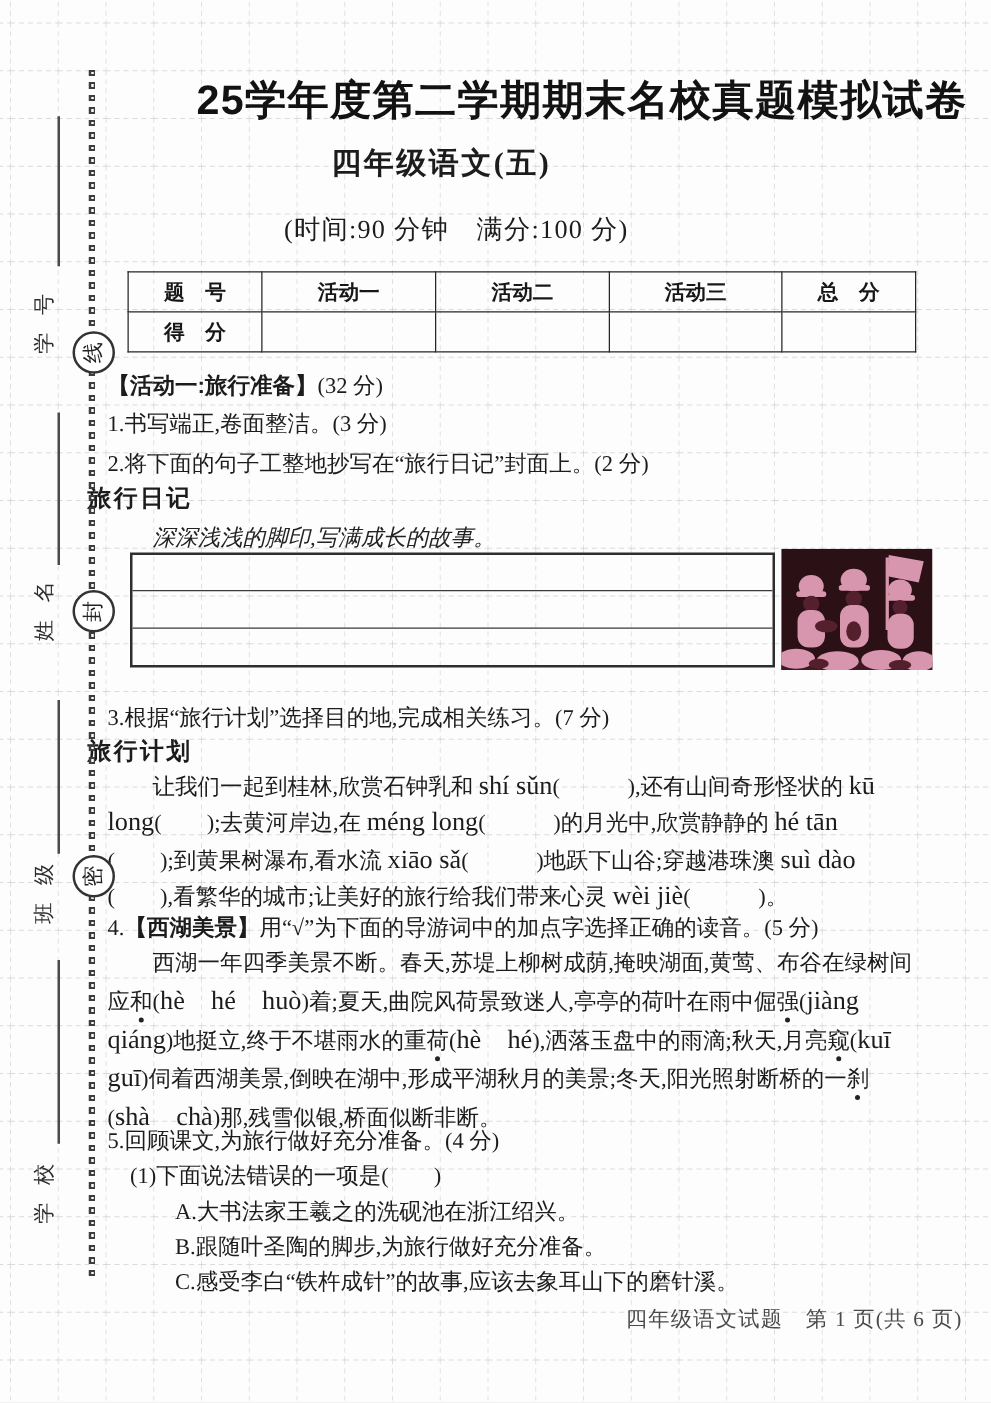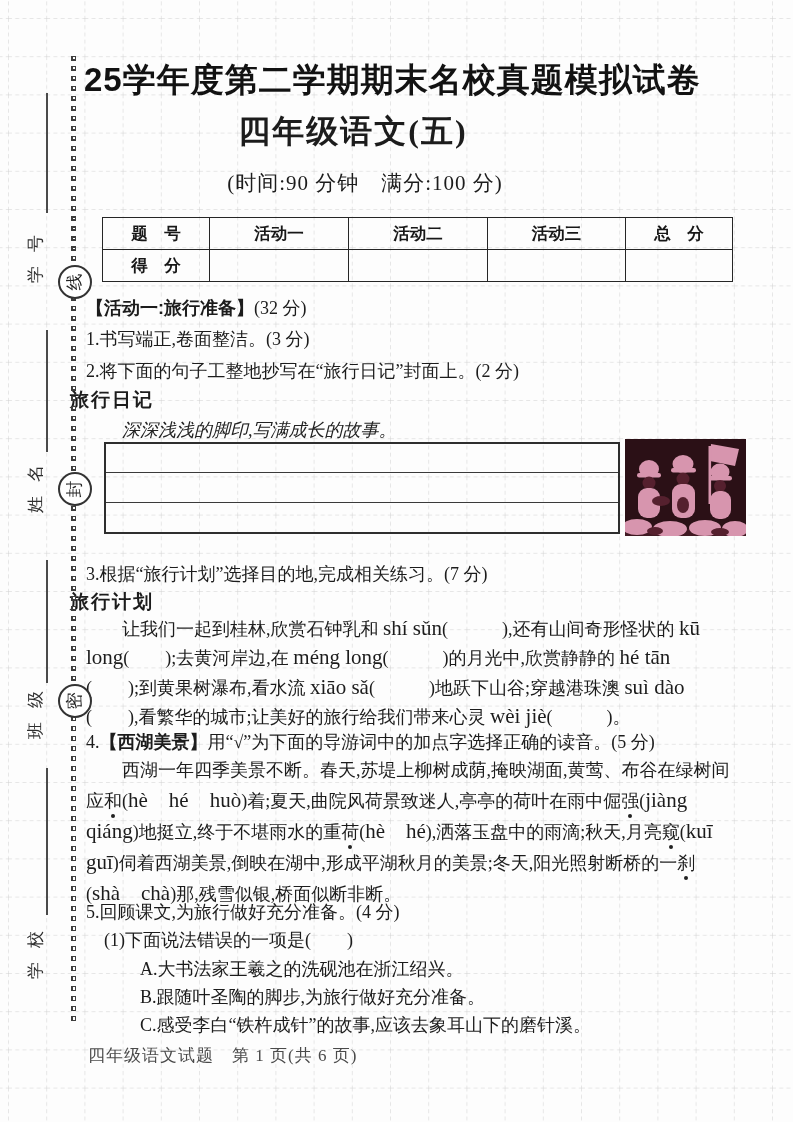--- a/index.html
+++ b/index.html
@@ -8,23 +8,23 @@
   .abs{position:absolute;}
   .b{position:absolute;font-size:18px;line-height:26px;white-space:nowrap;}
   .hd{font-family:"Liberation Sans",sans-serif;font-weight:700;}
   .py{font-family:Liberation Serif, serif;font-size:21px;}
   .dot{position:relative;display:inline-block;}
   .dot::after{content:"";position:absolute;left:50%;bottom:-2px;transform:translateX(-50%);
               width:4px;height:4px;border-radius:50%;background:#222;}
   .line{white-space:nowrap;}
 
   
-  .title{left:84px;top:60px;width:690px;text-align:left;font-family:"Liberation Sans",sans-serif;
+  .title{left:84px;top:60px;width:690px;text-align:right;font-family:"Liberation Sans",sans-serif;
          font-weight:700;font-size:33px;line-height:40px;letter-spacing:1px;color:#121212;}
-  .subtitle{left:70px;top:114px;width:566px;text-align:center;font-weight:700;font-size:32px;
+  .subtitle{left:70px;top:114px;width:566px;text-align:center;font-weight:700;font-size:24px;
             line-height:34px;letter-spacing:2px;}
   .infoline{left:70px;top:168px;width:590px;text-align:center;font-size:21px;line-height:30px;letter-spacing:1px;}
 
   
   .score-table{position:absolute;left:102px;top:217px;border-collapse:collapse;table-layout:fixed;padding-left:38px;}
   .score-table td{border:1.6px solid #262626;height:31px;text-align:center;vertical-align:middle;
                   font-family:"Liberation Sans",sans-serif;font-weight:700;font-size:16.5px;color:#171717;
                   padding:0;}
 
   
@@ -46,21 +46,21 @@
 
   .illu{position:absolute;left:625px;top:439px;width:121px;height:97px;}
 
   .para{position:absolute;font-size:18px;}
   .lh28 .line{line-height:28.3px;}
   .lh30 .line{line-height:30px;}
   .options .line{line-height:28px;}
   .quote{font-style:italic;color:#222;}
   .boxtitle{left:70px;width:566px;font-family:"Liberation Sans",sans-serif;
             font-weight:700;font-size:19px;line-height:24px;letter-spacing:2px;}
-  .footer{left:88px;top:1044px;width:682px;text-align:left;font-size:17px;color:#4a4a4a;letter-spacing:1px;}
+  .footer{left:88px;top:1044px;width:682px;text-align:right;font-size:17px;color:#4a4a4a;letter-spacing:1px;}
 </style>
 </head>
 <body>
 
 <div class="page">
 
   <svg class="abs" style="left:0;top:0;z-index:0" width="793" height="1122">
     <defs>
       <pattern id="gp" width="38.2" height="38.2" patternUnits="userSpaceOnUse" x="8" y="18">
         <path d="M0 0 H38.2 M0 0 V38.2" fill="none" stroke="#cfcfcf" stroke-width="1" stroke-dasharray="4 3.2"></path>

